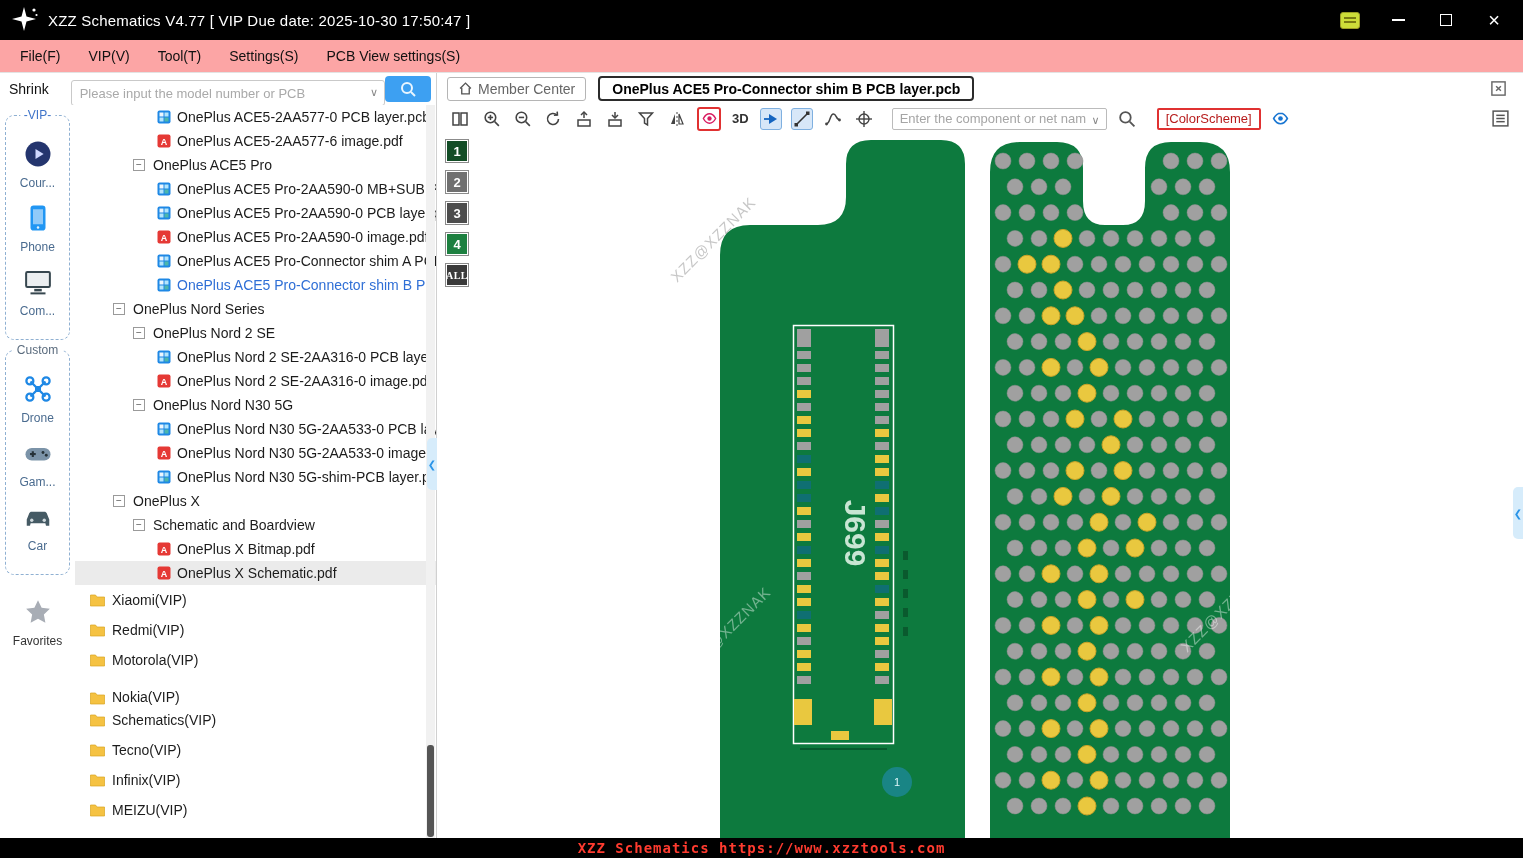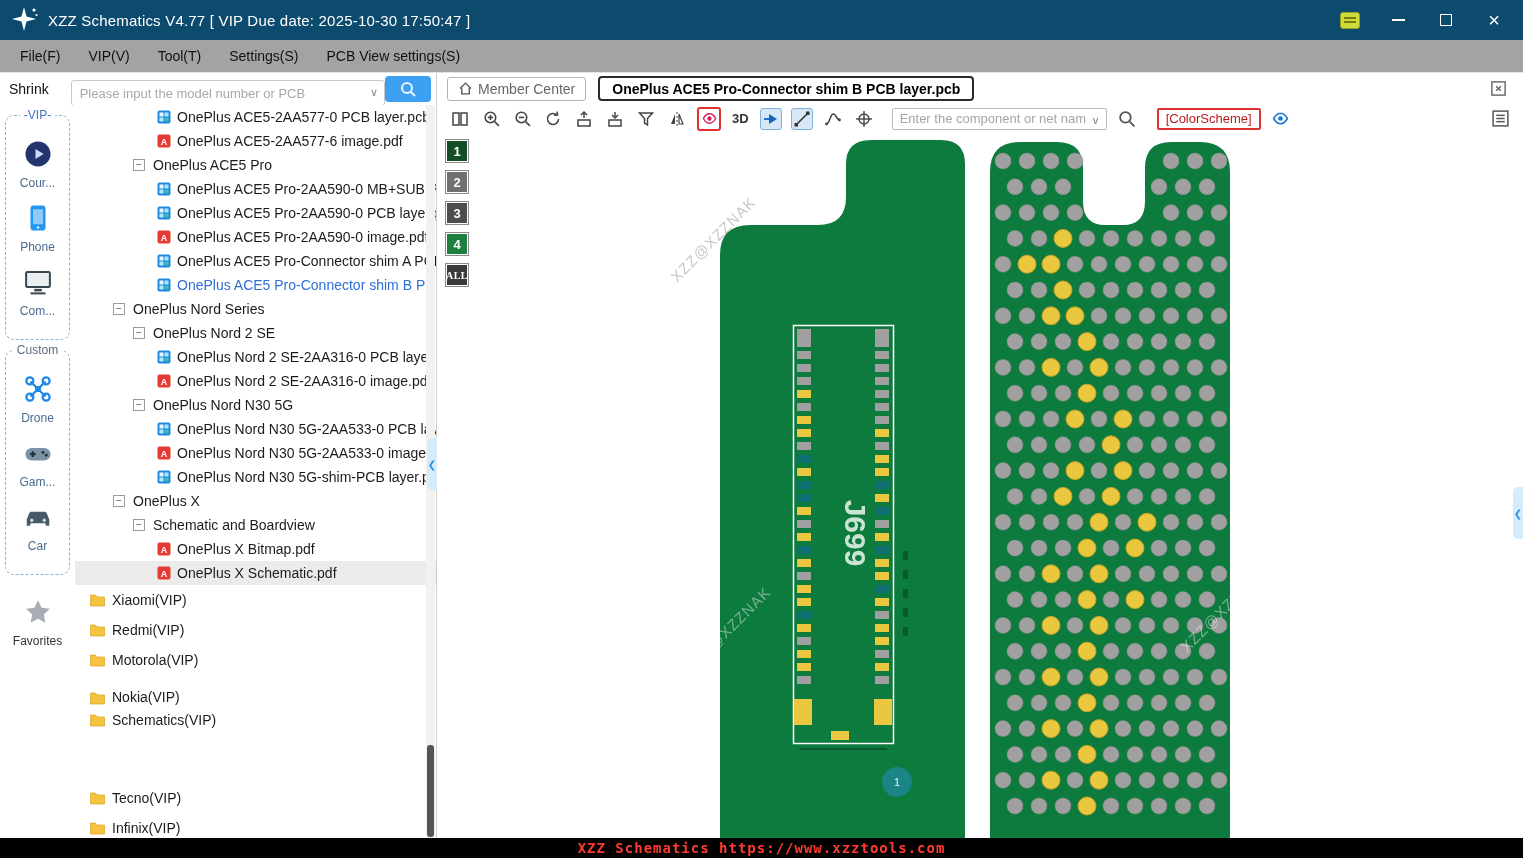--- a/index.html
+++ b/index.html
@@ -1,32 +1,32 @@
 <!DOCTYPE html>
 <html><head>
 <meta charset="utf-8">
 <style>
   * { margin:0; padding:0; box-sizing:border-box; }
   html,body { width:1523px; height:858px; overflow:hidden; font-family:"Liberation Sans", sans-serif; background:#fff; }
   .app { position:relative; width:1523px; height:858px; background:#fff; }
 
   
-  .titlebar { position:absolute; left:0; top:0; width:100%; height:40px; background:#0c4a6e; display:flex; align-items:center; color:#fff; }
+  .titlebar { position:absolute; left:0; top:0; width:100%; height:40px; background:#000000; display:flex; align-items:center; color:#fff; }
   .logo { width:30px; height:30px; margin:0 8px 0 10px; }
   .win-title { font-size:15px; letter-spacing:.2px; }
   .tb-right { margin-left:auto; display:flex; align-items:center; gap:26px; padding-right:18px; }
   .tb-btn { width:22px; height:22px; display:flex; align-items:center; justify-content:center; cursor:default; }
   .glyph-min { width:13px; border-top:2px solid #fff; display:inline-block; }
   .glyph-max { width:12px; height:12px; border:1.7px solid #fff; display:inline-block; }
   .glyph-close { font-size:20px; line-height:1; color:#fff; }
   .vip-badge { width:20px; height:17px; background:#cddc39; border:1px solid #9e9d24; border-radius:3px; display:flex; flex-direction:column; justify-content:center; gap:2px; padding:0 3px; }
   .vip-badge i { display:block; height:2px; background:#7a7a12; }
 
   
-  .menubar { position:absolute; left:0; top:40px; width:100%; height:33px; background:#a3a3a3; border-bottom:1px solid #e3e3e3; display:flex; align-items:center; padding-left:6px; }
+  .menubar { position:absolute; left:0; top:40px; width:100%; height:33px; background:#fca5a5; border-bottom:1px solid #e3e3e3; display:flex; align-items:center; padding-left:6px; }
   .menu-item { padding:0 14px; font-size:14px; color:#111; line-height:32px; }
 
   
   .leftcol { position:absolute; left:0; top:73px; width:437px; height:765px; background:#fff; border-right:1px solid #d0d0d0; }
   .search-row { position:absolute; left:0; top:0; width:100%; height:32px; display:flex; align-items:center; padding:0 5px; }
   .shrink-btn { font-size:14px; color:#111; padding:3px 4px; white-space:nowrap; }
   .model-input-wrap { position:relative; flex:1; height:18px;padding-left:18px; }
   .model-input { width:100%; height:26px; border:1px solid #c9c9c9; border-radius:3px; font-size:13px; padding:0 22px 0 8px; color:#333; font-family:"Liberation Sans",sans-serif; }
   .model-input::placeholder { color:#a9a9a9; }
   .combo-caret { position:absolute; right:7px; top:6px; font-size:11px; color:#888; pointer-events:none; }
@@ -384,21 +384,21 @@
               <path d="M1 2h5l1.5 2H15v9H1Z" fill="#f5c242" stroke="#d9a520" stroke-width=".7"></path>
             </svg>
             <span class="tree-label">Nokia(VIP)</span>
           </div>
           <div class="tree-row folder" style="padding-left: 14px;">
             <svg class="ti" viewBox="0 0 16 14" width="17" height="14">
               <path d="M1 2h5l1.5 2H15v9H1Z" fill="#f5c242" stroke="#d9a520" stroke-width=".7"></path>
             </svg>
             <span class="tree-label">Schematics(VIP)</span>
           </div>
-          <div class="tree-row folder" style="padding-left: 14px; margin-top: 48px;">
+          <div class="tree-row folder" style="padding-left: 14px;">
             <svg class="ti" viewBox="0 0 16 14" width="17" height="14">
               <path d="M1 2h5l1.5 2H15v9H1Z" fill="#f5c242" stroke="#d9a520" stroke-width=".7"></path>
             </svg>
             <span class="tree-label">Tecno(VIP)</span>
           </div>
           <div class="tree-row folder" style="padding-left: 14px;">
             <svg class="ti" viewBox="0 0 16 14" width="17" height="14">
               <path d="M1 2h5l1.5 2H15v9H1Z" fill="#f5c242" stroke="#d9a520" stroke-width=".7"></path>
             </svg>
             <span class="tree-label">Infinix(VIP)</span>

